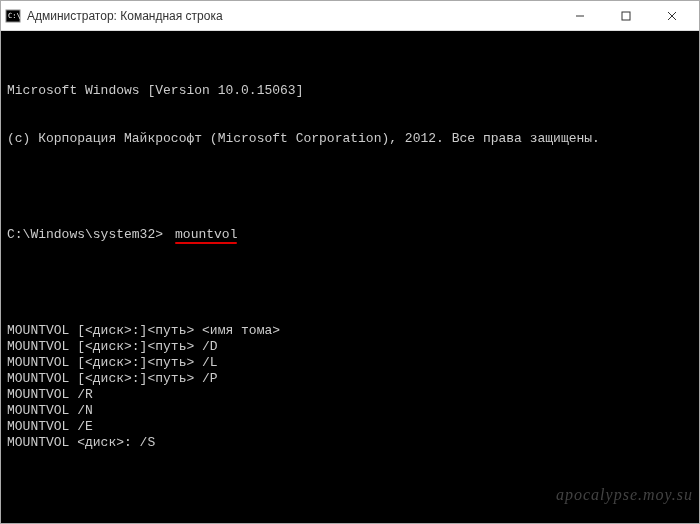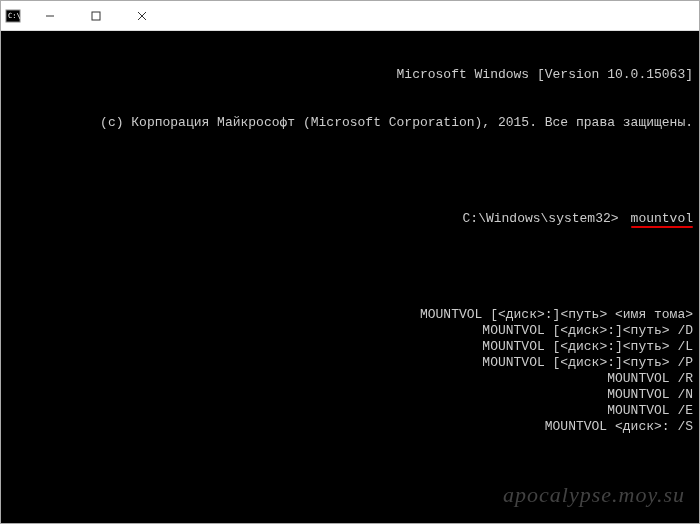--- a/index.html
+++ b/index.html
@@ -51,64 +51,64 @@
       align-items: center;
       justify-content: center;
       font-family: "Segoe UI", sans-serif;
       font-size: 10px;
       color: #333;
     }
     .terminal {
       flex: 1;
       background: #000;
       color: #ccc;
-      padding: 4px 6px;
+      padding: 20px 6px;
       overflow: hidden;
       line-height: 16px;
       white-space: pre;
       position: relative;
-      text-align: right;
     }
     .line { white-space: pre; }
     .underline-red {
       position: relative;
       display: inline-block;
       margin-left: 12px;
     }
     .underline-red::after {
       content: "";
       position: absolute;
       left: 0; right: 0;
       bottom: -1px;
       height: 2px;
       background: #d00;
       border-radius: 1px;
     }
     .watermark {
       position: absolute;
-      right: 14px;
+      right: 6px;
       bottom: 20px;
       font-family: Georgia, serif;
       font-style: italic;
-      font-size: 22px;
+      font-size: 16px;
       color: rgba(120,120,120,0.55);
       letter-spacing: 1px;
     }
   </style>
 </head>
 <body>
 
 <div class="window">
   <div class="titlebar">
     <span class="titlebar-icon">
       <svg width="16" height="16" viewBox="0 0 16 16">
         <rect x="1" y="2" width="14" height="12" fill="#000" stroke="#888" stroke-width="1"></rect>
         <text x="3" y="10" font-size="7" fill="#fff" font-family="monospace">C:\</text>
       </svg>
     </span>
+    <span class="titlebar-title">Администратор: Командная строка</span>
     <div class="win-controls">
       <div class="win-btn">
         <svg width="10" height="10">
             <line x1="1" y1="5" x2="9" y2="5" stroke="#333" stroke-width="1"></line>
           </svg>
       </div>
       <div class="win-btn">
         <svg width="10" height="10">
             <rect x="1" y="1" width="8" height="8" fill="none" stroke="#333" stroke-width="1"></rect>
           </svg>
@@ -117,21 +117,21 @@
         <svg width="10" height="10">
             <line x1="1" y1="1" x2="9" y2="9" stroke="#333" stroke-width="1"></line>
             <line x1="9" y1="1" x2="1" y2="9" stroke="#333" stroke-width="1"></line>
           </svg>
       </div>
     </div>
   </div>
 
   <div class="terminal">
     <div class="line">Microsoft Windows [Version 10.0.15063]</div>
-    <div class="line">(c) Корпорация Майкрософт (Microsoft Corporation), 2015. Все права защищены.</div>
+    <div class="line">(c) Корпорация Майкрософт (Microsoft Corporation), 2012. Все права защищены.</div>
     <div class="line">&nbsp;</div>
     <div class="line"><span>C:\Windows\system32&gt;</span><span class="underline-red">mountvol</span></div>
     <div class="line">&nbsp;</div>
     <div id="usage-container"><div class="line">MOUNTVOL [&lt;диск&gt;:]&lt;путь&gt; &lt;имя тома&gt;</div><div class="line">MOUNTVOL [&lt;диск&gt;:]&lt;путь&gt; /D</div><div class="line">MOUNTVOL [&lt;диск&gt;:]&lt;путь&gt; /L</div><div class="line">MOUNTVOL [&lt;диск&gt;:]&lt;путь&gt; /P</div><div class="line">MOUNTVOL /R</div><div class="line">MOUNTVOL /N</div><div class="line">MOUNTVOL /E</div><div class="line">MOUNTVOL &lt;диск&gt;: /S</div></div>
     <div class="line">&nbsp;</div>
     
     
     <div class="watermark">apocalypse.moy.su</div>
   </div>
 </div>

